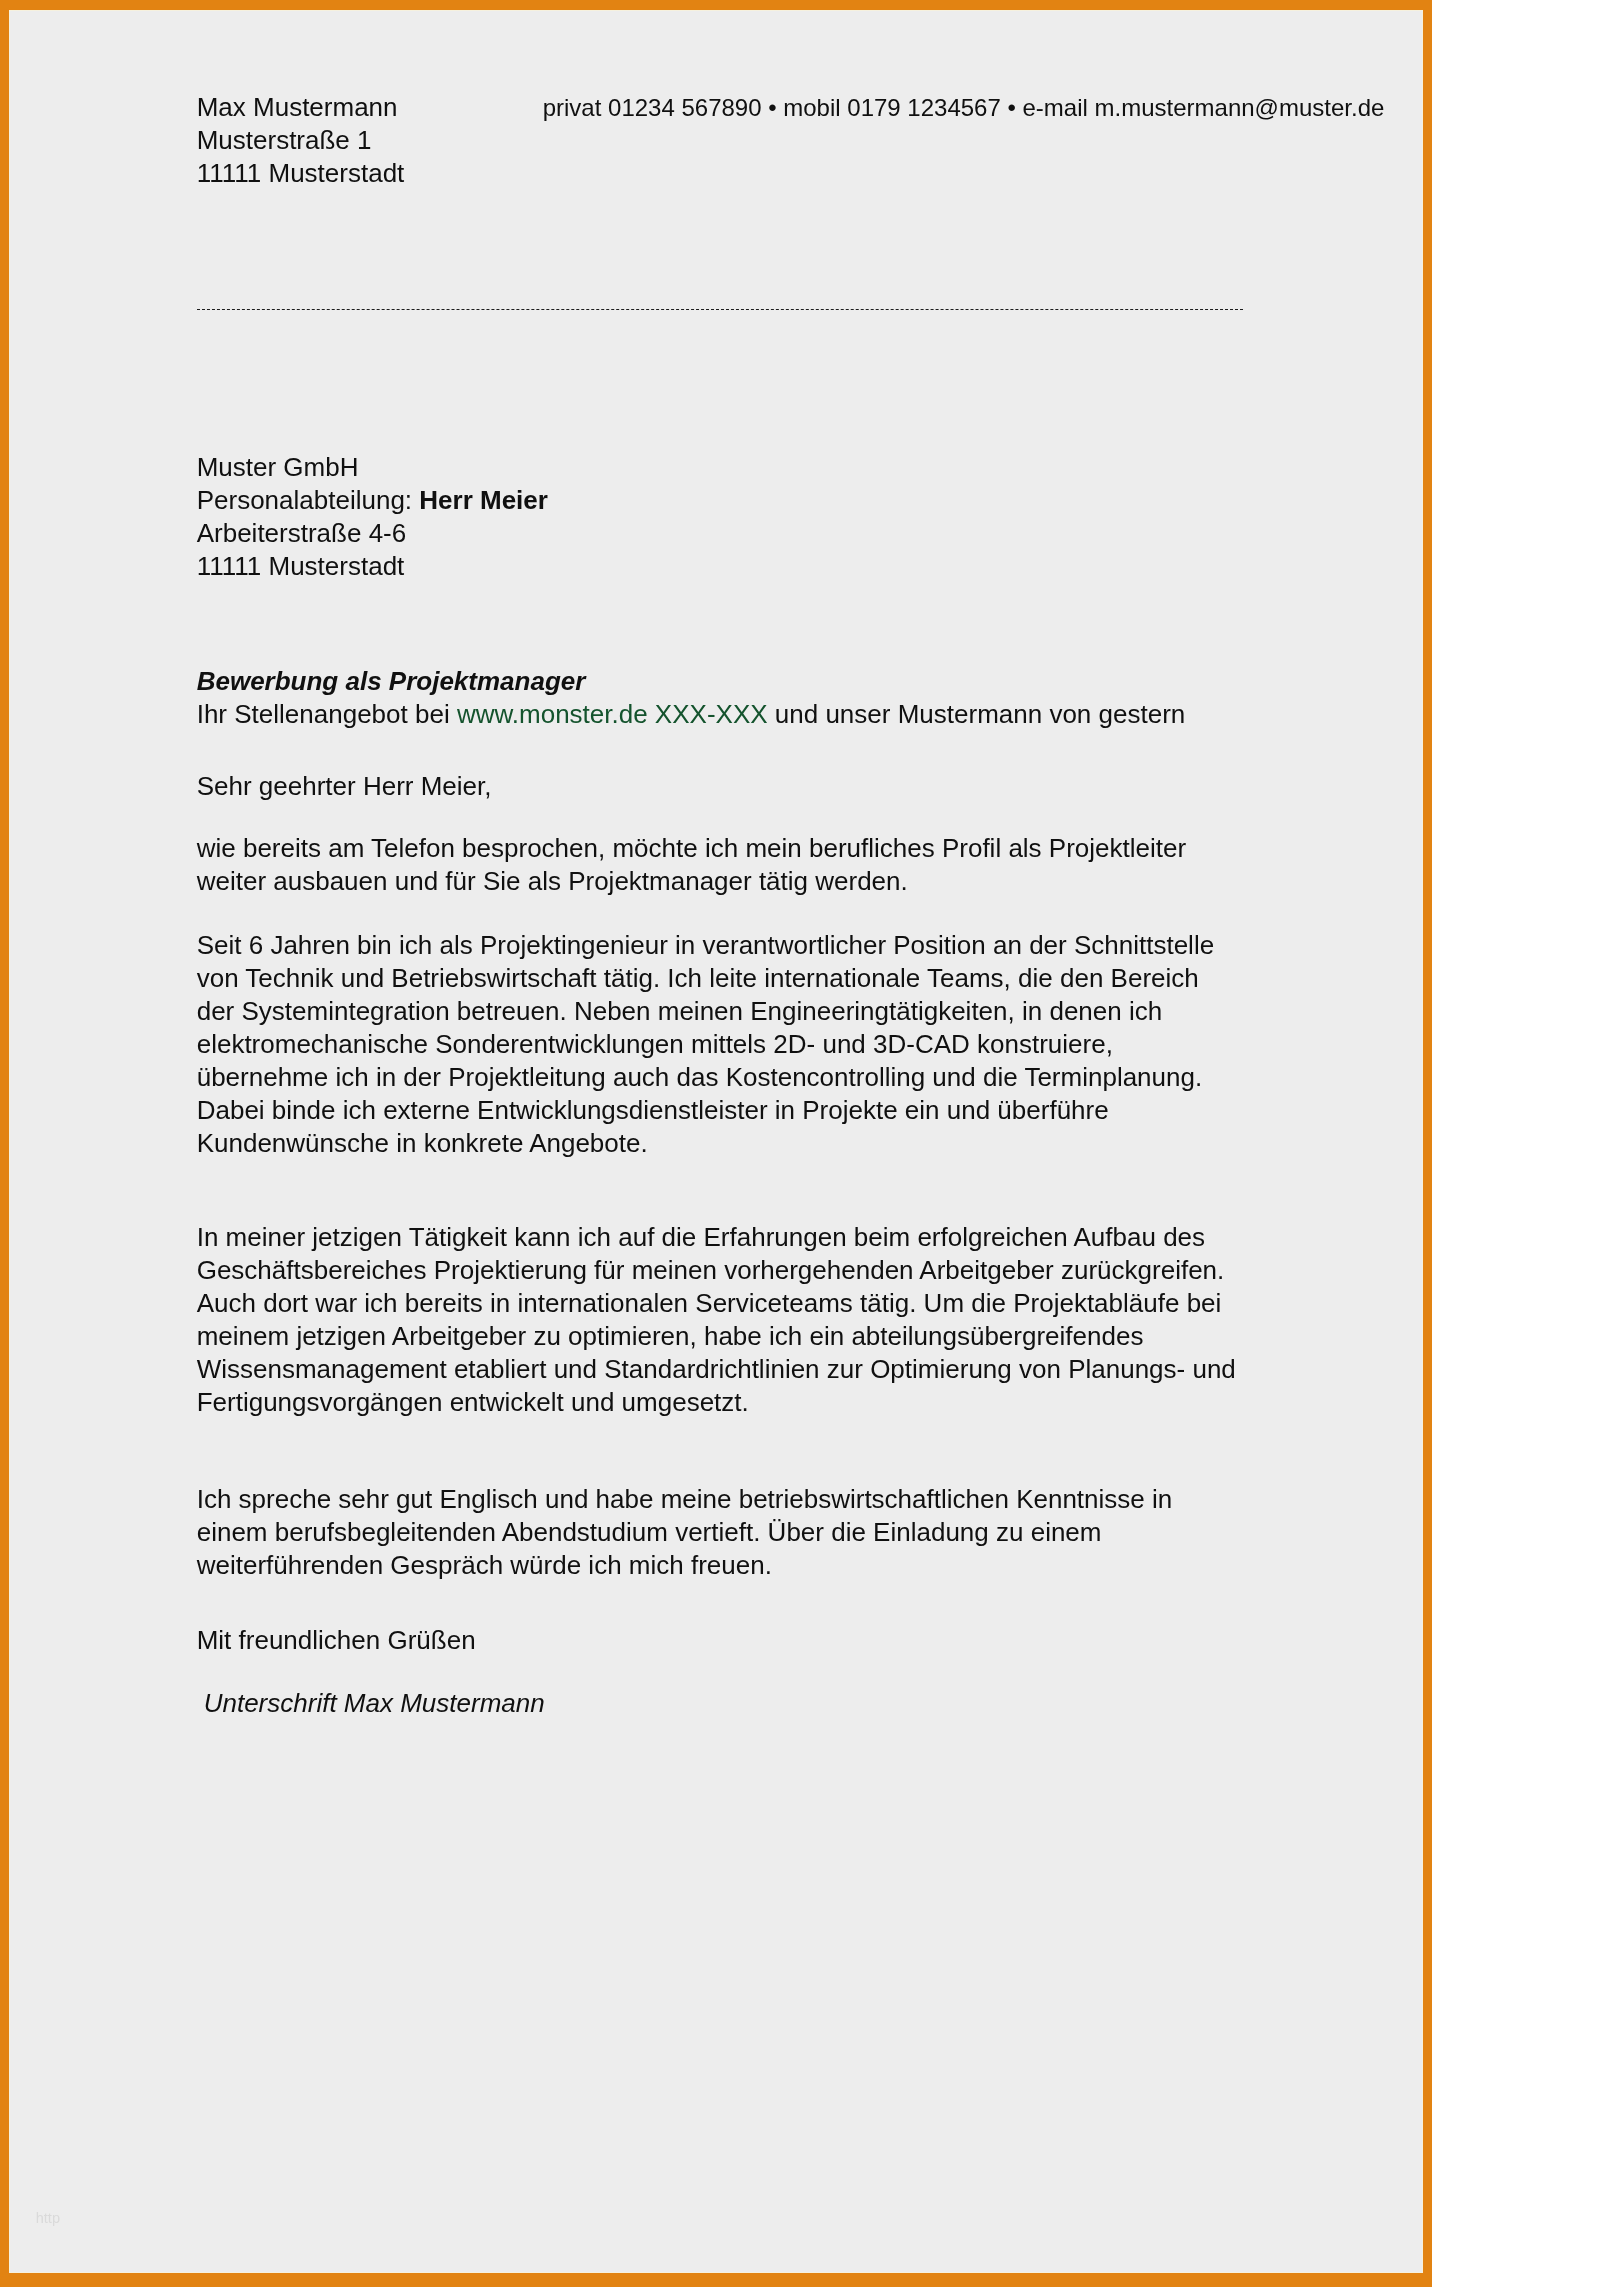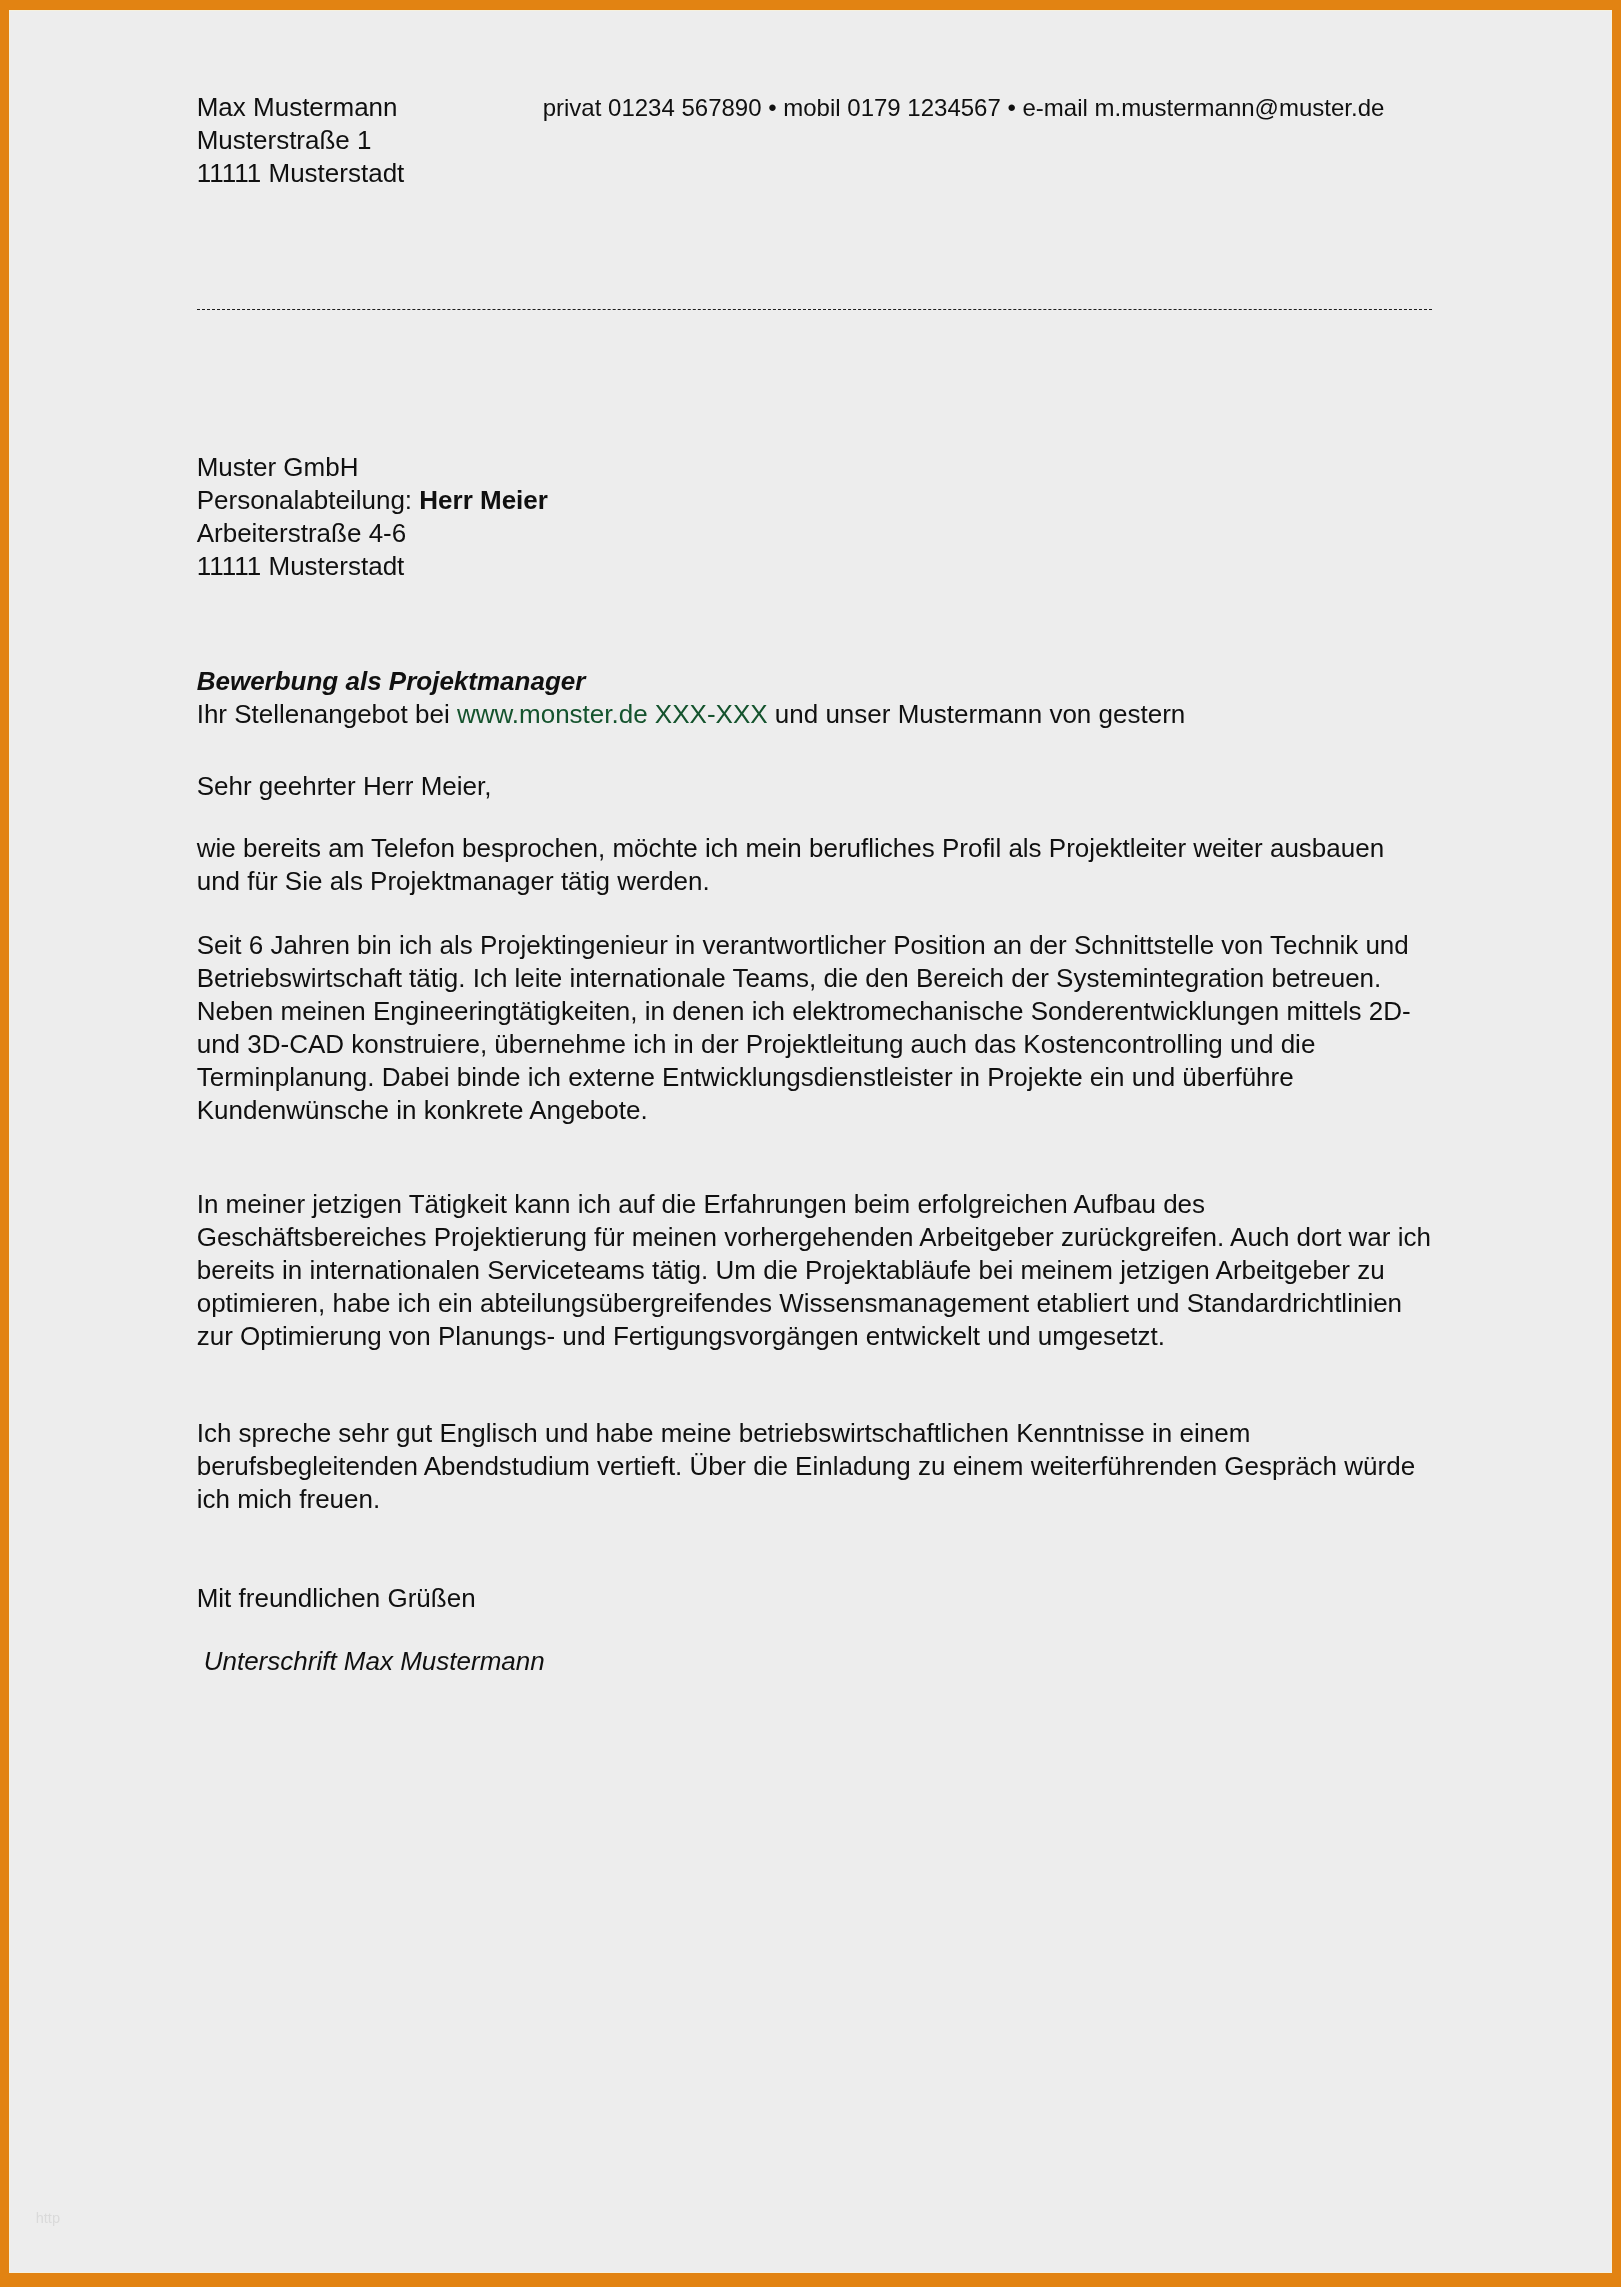--- a/index.html
+++ b/index.html
@@ -2,21 +2,21 @@
 <html lang="de"><head>
 <meta charset="utf-8">
 <style>
   html, body {
     margin: 0;
     padding: 0;
     background: #ffffff;
   }
   .page {
     position: relative;
-    width: 1621px;
+    width: 1432px;
     height: 2287px;
     box-sizing: border-box;
     background: #e28312;
     padding: 9.7px 8.7px 13.6px 8.7px;
   }
   .sheet {
     position: relative;
     width: 100%;
     height: 100%;
     box-sizing: border-box;
@@ -72,21 +72,21 @@
   .subject-ref { margin: 0; }
   .ref-link {
     color: #14532d;
     text-decoration: none;
     cursor: pointer;
   }
   .salutation { margin: 0 0 29px 0; }
   p.body-par { margin: 0 0 31px 0; }
   p.body-par.gap-lg { margin-bottom: 61px; }
   p.body-par.gap-xl { margin-bottom: 64px; }
-  p.body-par.gap-ml { margin-bottom: 66px; }
+  p.body-par.gap-ml { margin-bottom: 42px; }
   .greeting { margin: 0 0 30px 0; }
   .signature {
     font-style: italic;
     margin: 7px;
   }
   .watermark {
     position: absolute;
     left: 26px;
     bottom: 37px;
     font-family: "Liberation Sans", sans-serif;

